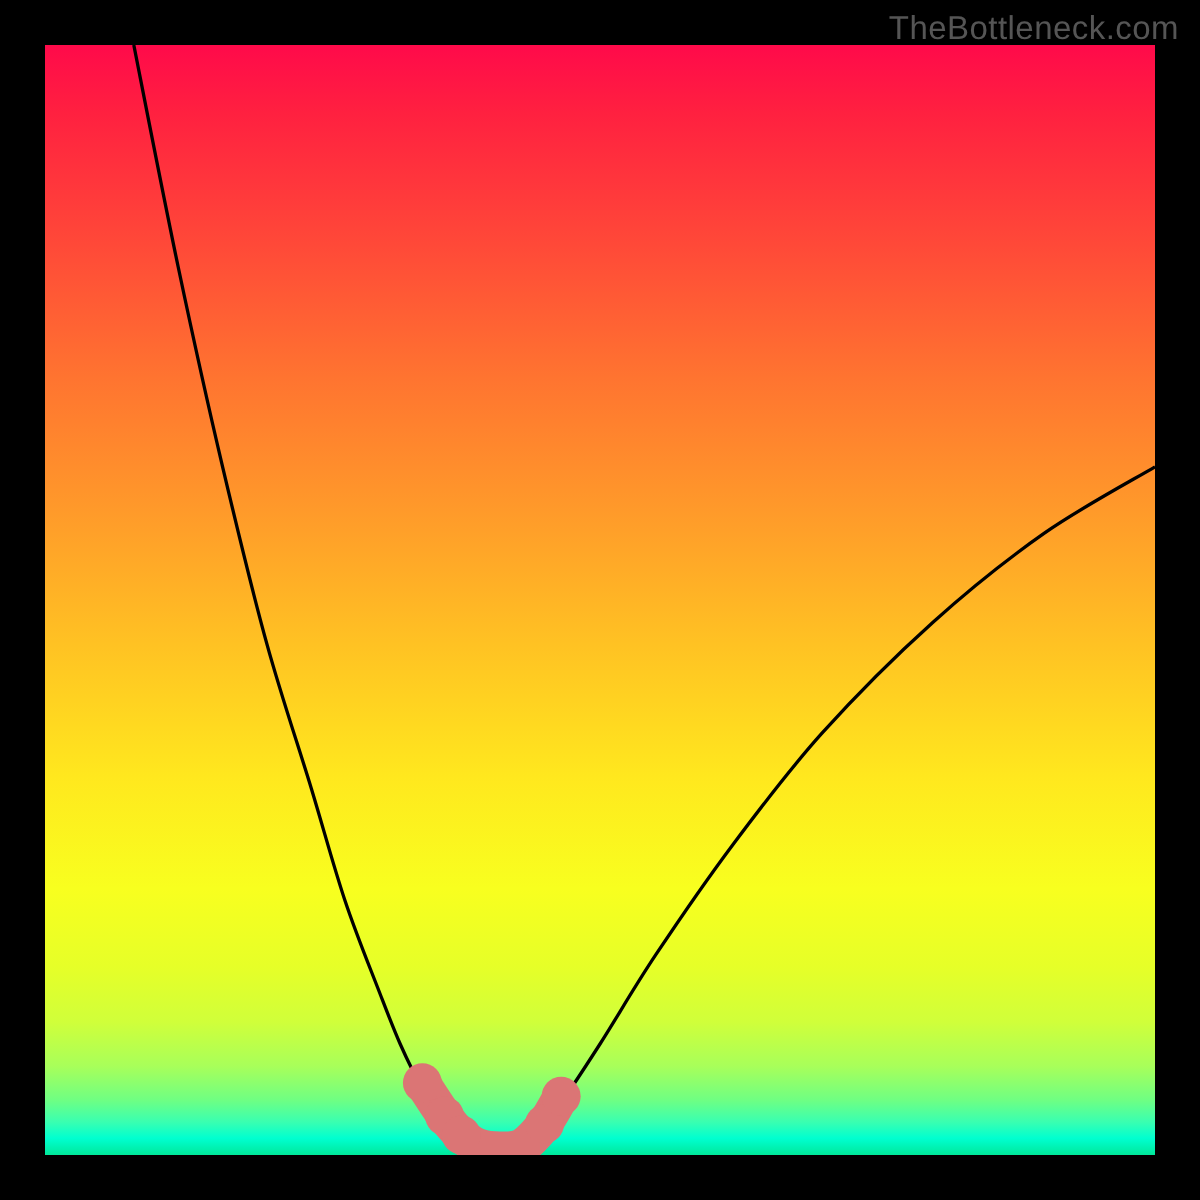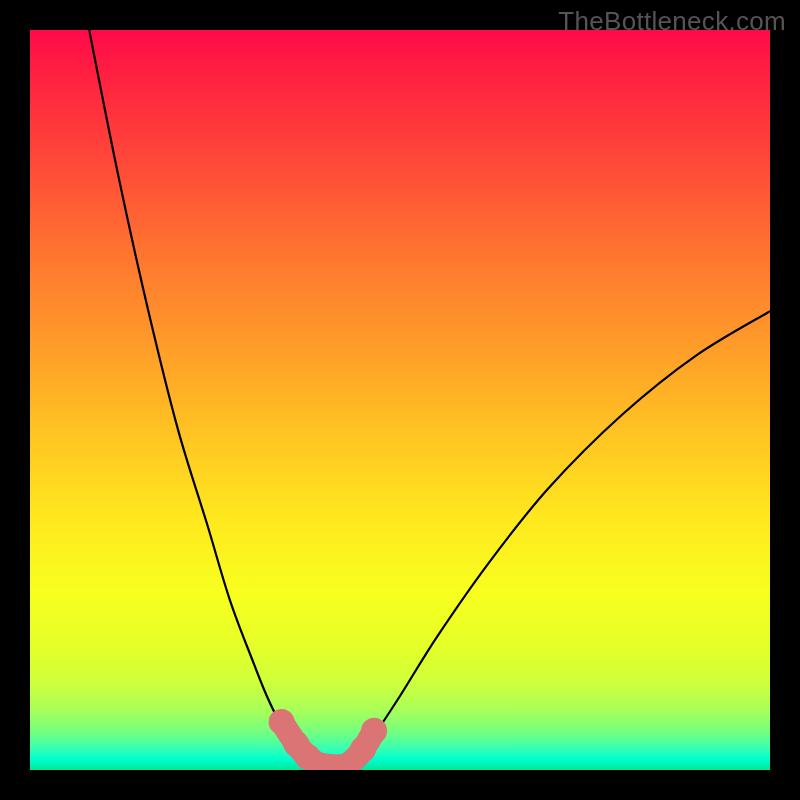--- a/index.html
+++ b/index.html
@@ -43,21 +43,21 @@
       #70ff82 95%,
       #3affb0 97%,
       #00ffd0 98.5%,
       #00e89a 100%
     );
   }
   .watermark {
     position: absolute;
     top: 6px;
     right: 14px;
-    font-size: 26px;
+    font-size: 22px;
     font-weight: 500;
     color: #555;
     letter-spacing: 0.3px;
   }
   svg.curves {
     position: absolute;
     left:0; top:0;
     width:100%; height:100%;
   }
   .curve {

